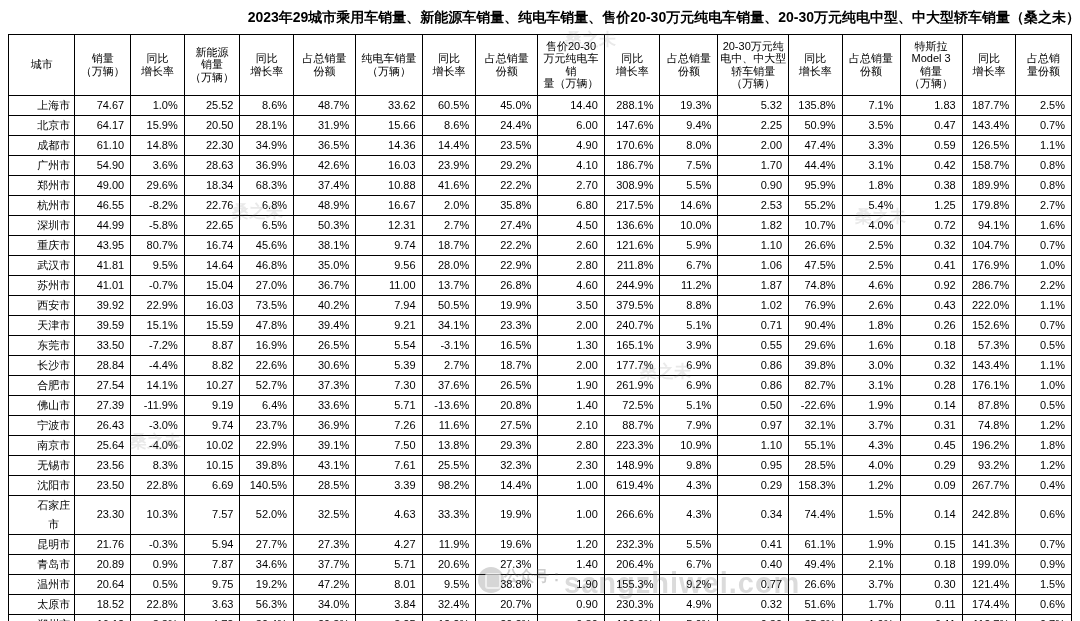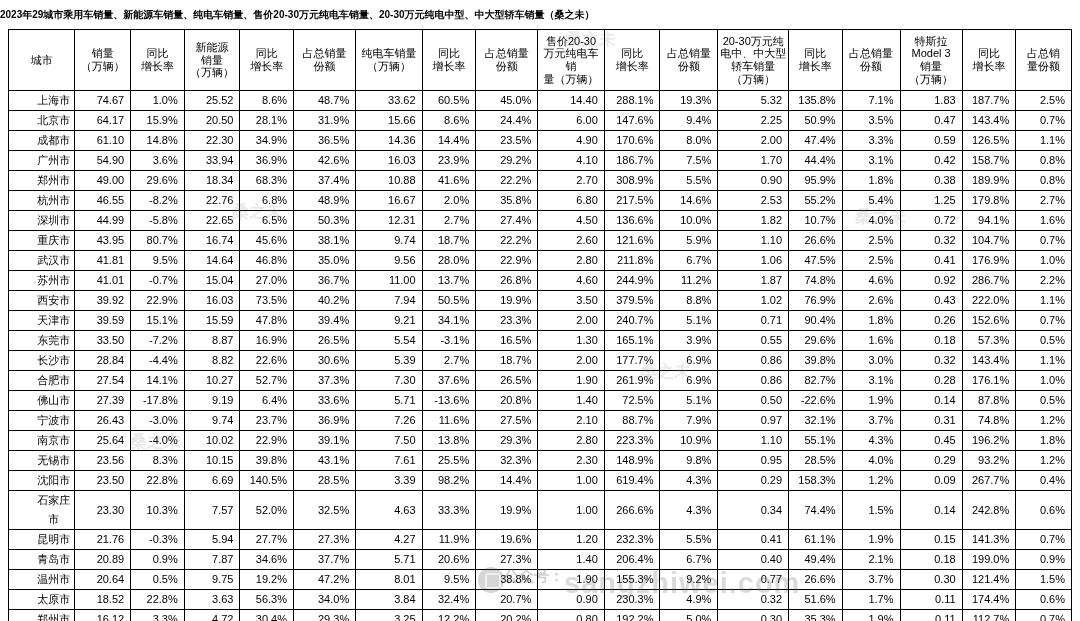--- a/index.html
+++ b/index.html
@@ -16,22 +16,22 @@
     position: relative;
   }
   #page {
     width: 1080px;
     height: 621px;
     position: relative;
     box-sizing: border-box;
     padding: 0;
   }
   .title {
-    text-align: left;
-    font-size: 10px;
+    text-align: right;
+    font-size: 14px;
     font-weight: bold;
     letter-spacing: 0px;
     padding: 9px 0 8px 0;
     line-height: 1.2;
     font-family: "Liberation Sans", sans-serif;
   }
   table {
     border-collapse: collapse;
     width: 1064px;
     margin: 0 auto;
@@ -285,21 +285,21 @@
           <td class="num">47.4%</td>
           <td class="num">3.3%</td>
           <td class="num">0.59</td>
           <td class="num">126.5%</td>
           <td class="num">1.1%</td>
         </tr>
         <tr>
           <td class="city">广州市</td>
           <td class="num">54.90</td>
           <td class="num">3.6%</td>
-          <td class="num">33.94</td>
+          <td class="num">28.63</td>
           <td class="num">36.9%</td>
           <td class="num">42.6%</td>
           <td class="num">16.03</td>
           <td class="num">23.9%</td>
           <td class="num">29.2%</td>
           <td class="num">4.10</td>
           <td class="num">186.7%</td>
           <td class="num">7.5%</td>
           <td class="num">1.70</td>
           <td class="num">44.4%</td>
@@ -524,21 +524,21 @@
           <td class="num">0.86</td>
           <td class="num">82.7%</td>
           <td class="num">3.1%</td>
           <td class="num">0.28</td>
           <td class="num">176.1%</td>
           <td class="num">1.0%</td>
         </tr>
         <tr>
           <td class="city">佛山市</td>
           <td class="num">27.39</td>
-          <td class="num">-17.8%</td>
+          <td class="num">-11.9%</td>
           <td class="num">9.19</td>
           <td class="num">6.4%</td>
           <td class="num">33.6%</td>
           <td class="num">5.71</td>
           <td class="num">-13.6%</td>
           <td class="num">20.8%</td>
           <td class="num">1.40</td>
           <td class="num">72.5%</td>
           <td class="num">5.1%</td>
           <td class="num">0.50</td>

